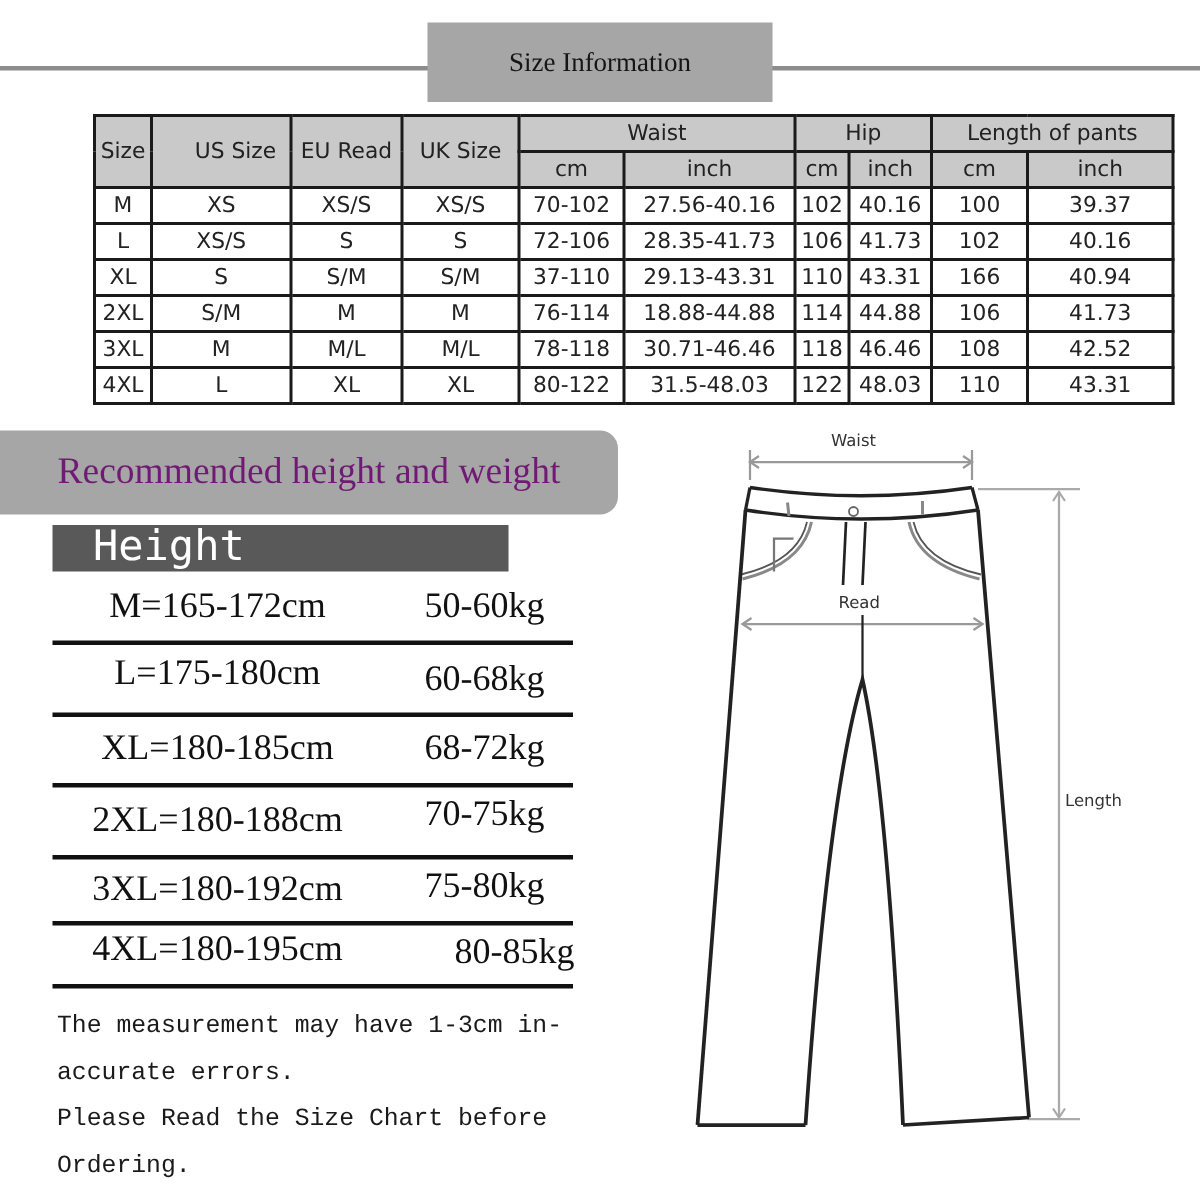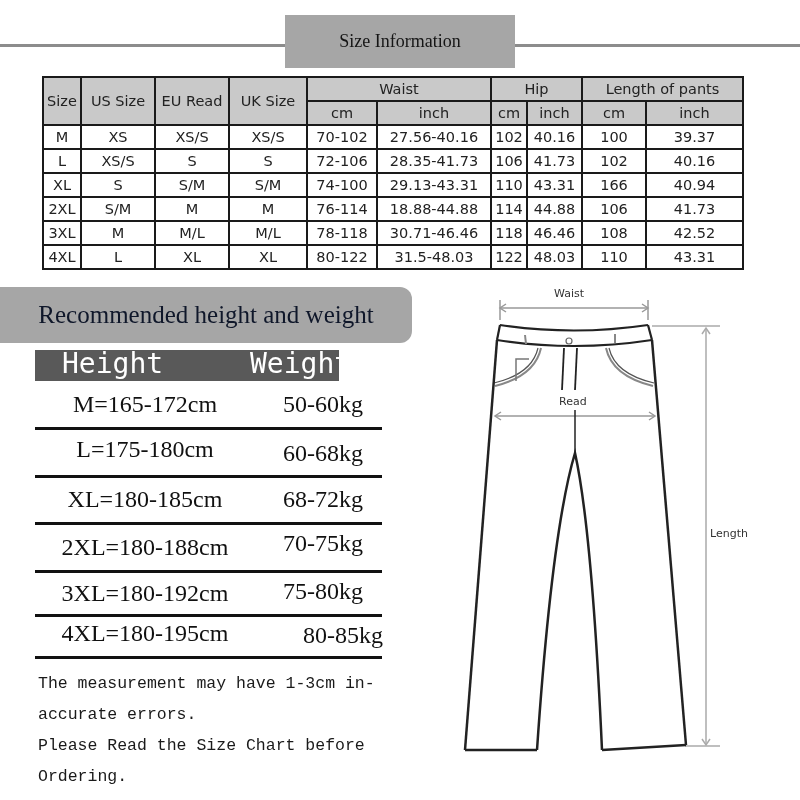--- a/index.html
+++ b/index.html
@@ -1,26 +1,26 @@
 <!DOCTYPE html>
 <html><head>
 <meta charset="utf-8">
 <style>
   html, body { margin:0; padding:0; background:#ffffff; }
   body { width:800px; height:800px; position:relative; overflow:hidden; font-family:"Liberation Sans", sans-serif; color:#111; }
 
   .title-line { position:absolute; left:0; top:44px; width:800px; height:3px; background:#8c8c8c; }
   .title-box { position:absolute; left:285px; top:15px; width:230px; height:53px; background:#a6a6a6; display:flex; align-items:center; justify-content:center; font-family:"Liberation Serif", serif; font-size:18px; color:#151515; }
 
-  table.size-table { position:absolute; left:42px; top:76px; border-collapse:collapse; font-family:"DejaVu Sans", sans-serif; font-size:14.5px; color:#222; }
+  table.size-table { position:absolute; left:62px; top:76px; border-collapse:collapse; font-family:"DejaVu Sans", sans-serif; font-size:14.5px; color:#222; }
   table.size-table td, table.size-table th { border:2px solid #1a1a1a; text-align:center; padding:0; font-weight:normal; height:22px; }
   table.size-table th { background:#c9c9c9; }
   table.size-table td { background:#ffffff; }
 
-  .rec-pill { position:absolute; left:0; top:287px; width:412px; height:56px; background:#a6a6a6; border-radius:0 12px 12px 0; display:flex; align-items:center; justify-content:center; font-family:"Liberation Serif", serif; font-size:25px; color:#0f172a; }
+  .rec-pill { position:absolute; left:0; top:287px; width:412px; height:56px; background:#a6a6a6; border-radius:0 12px 12px 0; display:flex; align-items:center; justify-content:center; font-family:"Liberation Serif", serif; font-size:25px; color:#701a75; }
 
   .hw-header { position:absolute; left:35px; top:350px; width:304px; height:31px; background:#595959; }
   .hw-header span { position:absolute; top:-3px; font-family:"DejaVu Sans Mono", monospace; font-size:28px; color:#ffffff; letter-spacing:0px; }
   .hw-row { position:absolute; left:35px; width:347px; font-family:"Liberation Serif", serif; font-size:24px; color:#111; }
   .hw-row .h { position:absolute; text-align:center; width:220px; left:0; }
   .hw-row .w { position:absolute; left:228px; width:120px; text-align:center; }
   .hw-line { position:absolute; left:35px; width:347px; height:3px; background:#111; }
 
   .note { position:absolute; left:38px; font-family:"Liberation Mono", monospace; font-size:16.5px; color:#1a1a1a; white-space:nowrap; }
 
@@ -30,21 +30,21 @@
 </head>
 <body>
 
 <div class="title-line"></div>
 <div class="title-box">Size Information</div>
 
 <table class="size-table">
   <tbody>
       <tr>
     <th rowspan="2" style="width:36px;height:46px;">Size</th>
-    <th rowspan="2" style="width:72px;">US Size</th>
+    <th rowspan="2" style="width:72px;padding-left:19px;">US Size</th>
     <th rowspan="2" style="width:72px;">EU Read</th>
     <th rowspan="2" style="width:76px;">UK Size</th>
     <th colspan="2">Waist</th>
     <th colspan="2">Hip</th>
     <th colspan="2">Length of pants</th>
   </tr>
   <tr>
     <th style="width:68px;">cm</th>
     <th style="width:112px;">inch</th>
     <th style="width:34px;">cm</th>
@@ -74,21 +74,21 @@
     <td>106</td>
     <td>41.73</td>
     <td>102</td>
     <td>40.16</td>
   </tr>
   <tr>
     <td>XL</td>
     <td>S</td>
     <td>S/M</td>
     <td>S/M</td>
-    <td>74-100</td>
+    <td>37-110</td>
     <td>29.13-43.31</td>
     <td>110</td>
     <td>43.31</td>
     <td>166</td>
     <td>40.94</td>
   </tr>
   <tr>
     <td>2XL</td>
     <td>S/M</td>
     <td>M</td>
@@ -124,21 +124,20 @@
     <td>110</td>
     <td>43.31</td>
   </tr>
 </tbody>
   </table>
 
 <div class="rec-pill">Recommended height and weight</div>
 
 <div class="hw-header">
   <span style="left:27px;">Height</span>
-  <span style="left:215px;">Weight</span>
 </div>
 
 <div class="hw-row" style="top:391px;">
   <span class="h">M=165-172cm</span>
   <span class="w">50-60kg</span>
 </div>
 <div class="hw-line" style="top:427px;"></div>
 
 <div class="hw-row" style="top:436px;">
   <span class="h">L=175-180cm</span>

